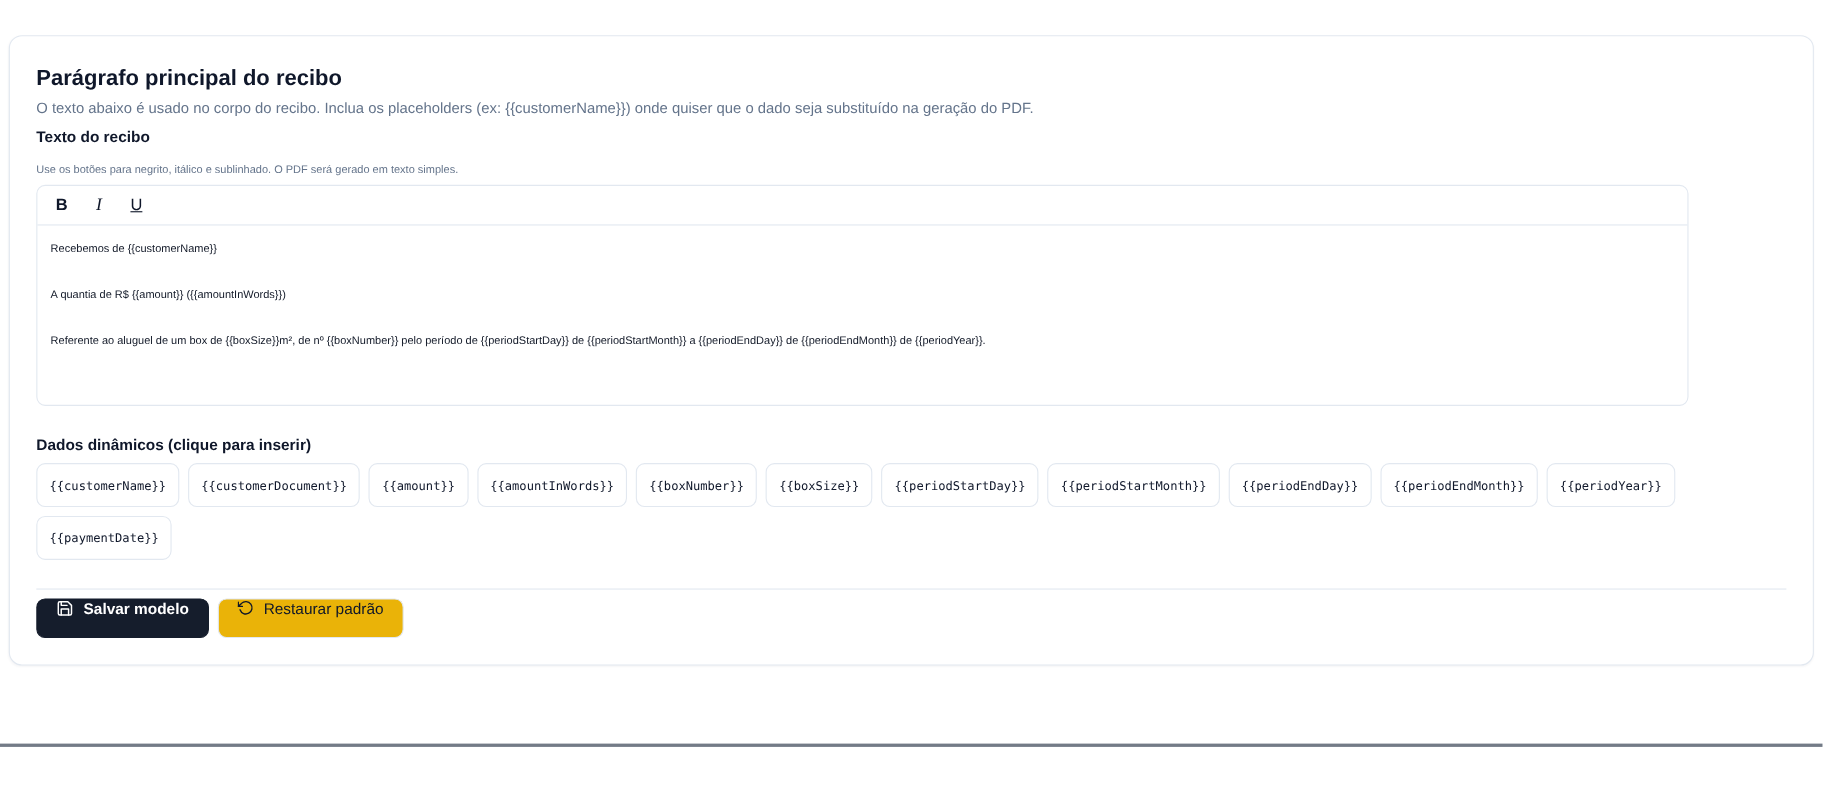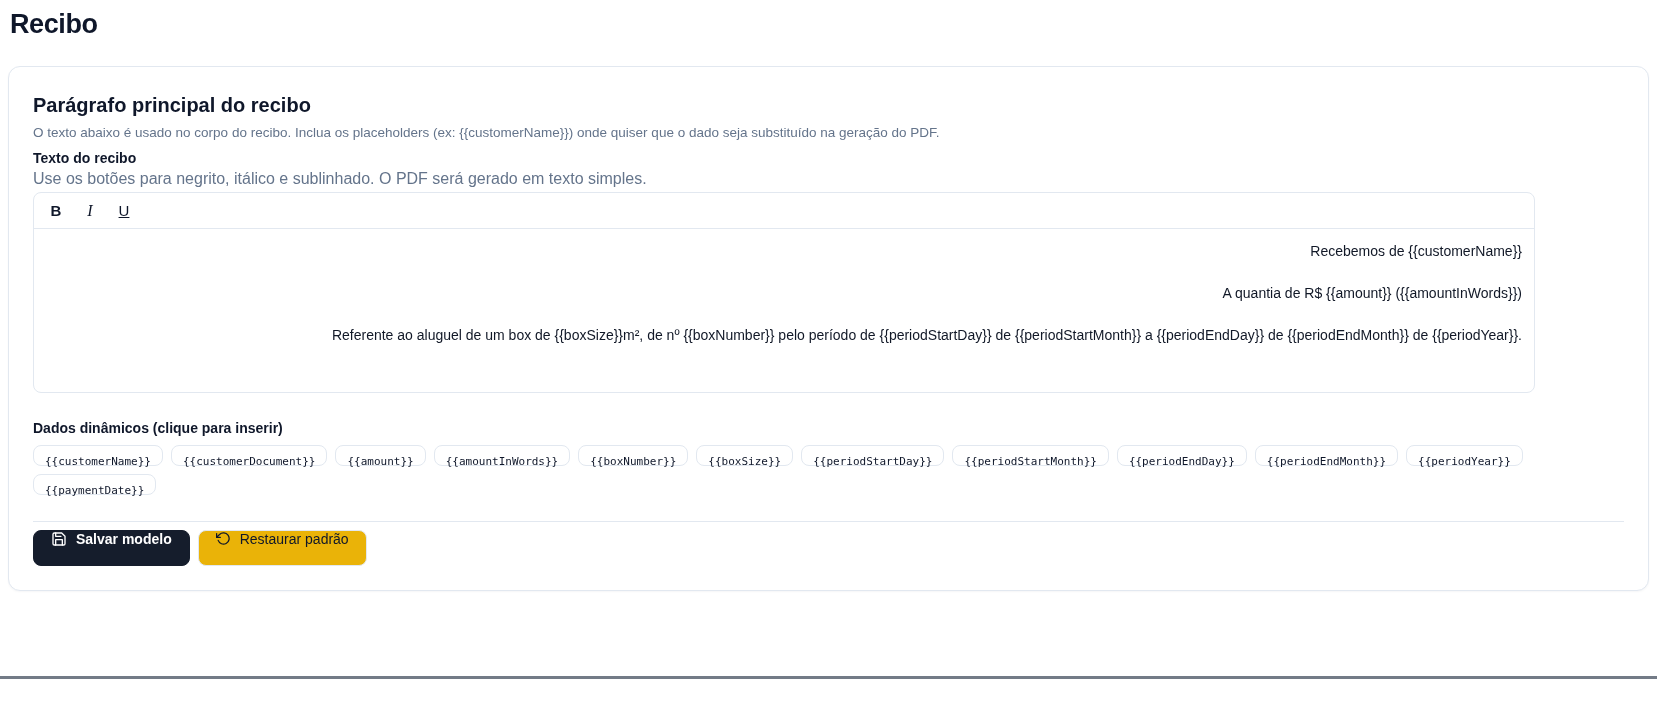--- a/index.html
+++ b/index.html
@@ -25,48 +25,48 @@
   .page-subtitle{
     font-size:15px;line-height:18px;color:var(--subtitle-text);margin:10px 0 0 2px;
   }
   .card{
     margin-top:26px;background:#fff;border:1px solid var(--border-color);
     border-radius:12px;padding:24px;box-shadow:0 1px 2px rgba(16,24,40,.04);
   }
   .card-title{font-size:20px;line-height:28px;font-weight:700;margin:0;color:var(--heading-text);}
   .card-desc{font-size:13.5px;line-height:17px;color:var(--muted-text);margin:5px 0 0 0;}
   .section-label{font-size:14px;line-height:18px;font-weight:600;margin-top:8px;color:var(--heading-text);}
-  .section-help{font-size:16px;line-height:15px;color:var(--muted-text);margin-top:4px;}
+  .section-help{font-size:10px;line-height:15px;color:var(--muted-text);margin-top:14px;}
   .content-narrow{max-width:1502px;}
   .editor{
     margin-top:6px;border:1px solid var(--border-color);border-radius:8px;background:#fff;
   }
   .editor-toolbar{
     display:flex;align-items:center;gap:6px;height:36px;padding:0 8px;
     border-bottom:1px solid var(--border-color);
   }
   .tb-btn{
     width:28px;height:28px;border:none;background:transparent;border-radius:6px;
     font-size:15px;line-height:28px;color:var(--heading-text);cursor:pointer;padding:0;
     font-family:"Liberation Sans", sans-serif;
   }
   .tb-bold{font-weight:700;}
   .tb-italic{font-style:italic;font-family:"Liberation Serif", serif;font-size:16px;}
   .tb-underline{text-decoration:underline;}
   .editor-content{
-    min-height:163px;padding:12px;font-size:14px;color:#111827;cursor:text;text-align:right;
+    min-height:163px;padding:12px;font-size:10px;color:#111827;cursor:text;
   }
   .editor-content p{margin:0 0 22px 0;line-height:20px;}
   .editor-content p:last-child{margin-bottom:13px;}
   .chips-label{margin-top:26px;}
   .chips{
     margin-top:8px;display:flex;flex-wrap:wrap;gap:8px;
   }
   .chip{
-    height:21px;line-height:31px;padding:0 11px;border:1px solid var(--border-color);
+    height:40px;line-height:31px;padding:0 11px;border:1px solid var(--border-color);
     border-radius:8px;background:#fff;color:var(--heading-text);cursor:pointer;
     font-family:"DejaVu Sans Mono", monospace;font-size:11px;white-space:nowrap;
   }
   .card-footer{
     margin-top:26px;border-top:1px solid var(--border-color);padding-top:8px;
     display:flex;align-items:center;gap:8px;
   }
   .btn{
     height:36px;display:inline-flex;gap:9px;border-radius:8px;
     font-size:14px;cursor:pointer;padding:0 17px;font-family:"Liberation Sans", sans-serif;
@@ -83,21 +83,20 @@
   .page-bottom-divider{
     position:absolute;left:0;top:676px;width:1657px;height:3px;
     background:var(--bottom-divider);
   }
 </style>
 </head>
 <body>
 
 <div class="page">
 
-  <h1 class="page-title">Recibo</h1>
 
   <div class="card">
 
     <h2 class="card-title">Parágrafo principal do recibo</h2>
     <p class="card-desc">O texto abaixo é usado no corpo do recibo. Inclua os placeholders (ex: {{customerName}}) onde quiser que o dado seja substituído na geração do PDF.</p>
 
     <div class="section-label">Texto do recibo</div>
     <div class="section-help">Use os botões para negrito, itálico e sublinhado. O PDF será gerado em texto simples.</div>
 
     <div class="editor content-narrow">

